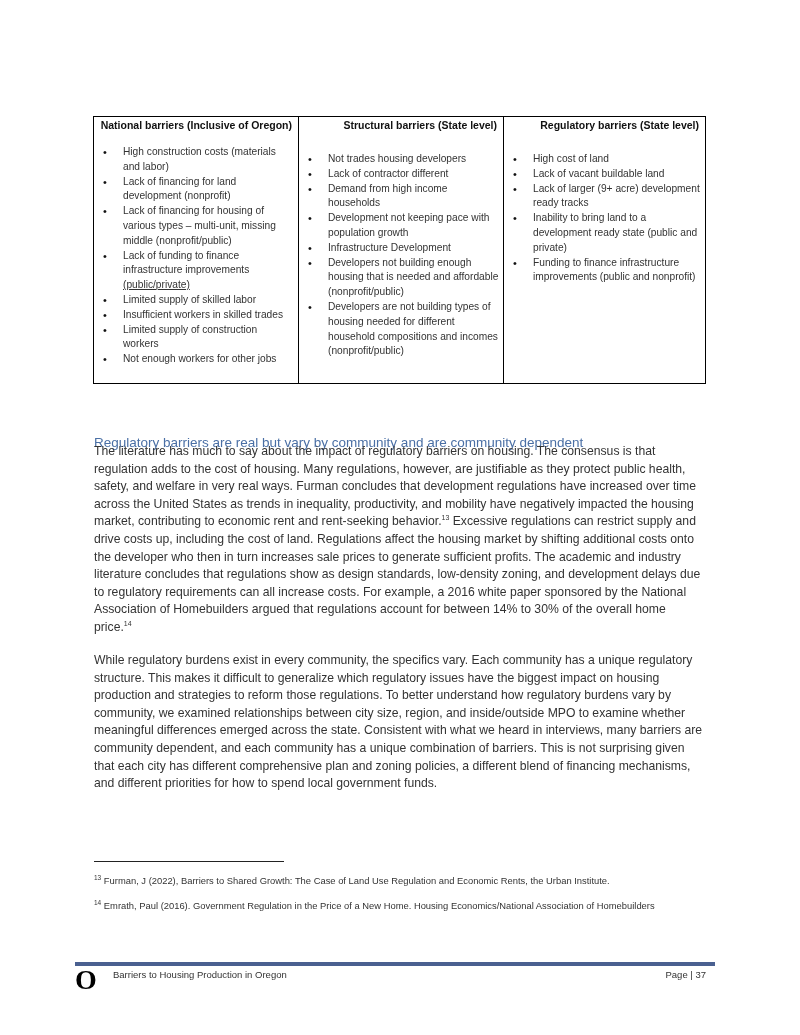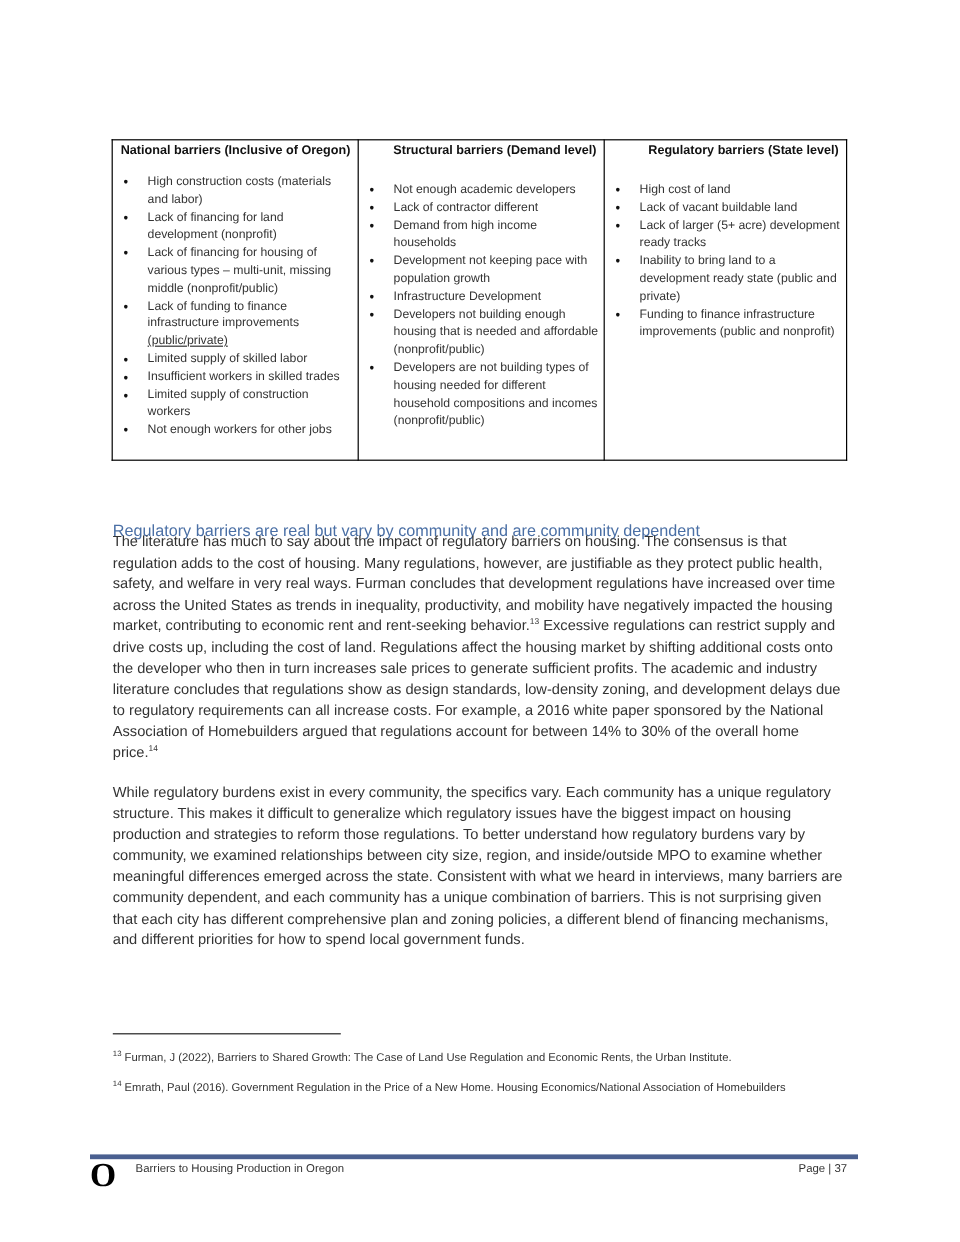--- a/index.html
+++ b/index.html
@@ -48,54 +48,54 @@
 </head>
 <body>
 
 <div class="page">
 
 
   <table class="barriers">
     <thead>
       <tr>
         <th>National barriers (Inclusive of Oregon)</th>
-        <th>Structural barriers (Demand level)</th>
+        <th>Structural barriers (State level)</th>
         <th>Regulatory barriers (State level)</th>
       </tr>
     </thead>
     <tbody>
       <tr>
         <td>
           <ul class="bullets col1">
             <li><span class="dot">•</span><span>High construction costs (materials and labor)</span></li>
             <li><span class="dot">•</span><span>Lack of financing for land development (nonprofit)</span></li>
             <li><span class="dot">•</span><span>Lack of financing for housing of various types – multi-unit, missing middle (nonprofit/public)</span></li>
             <li><span class="dot">•</span><span>Lack of funding to finance infrastructure improvements <span class="u">(public/private)</span></span></li>
             <li><span class="dot">•</span><span>Limited supply of skilled labor</span></li>
             <li><span class="dot">•</span><span>Insufficient workers in skilled trades</span></li>
             <li><span class="dot">•</span><span>Limited supply of construction workers</span></li>
             <li><span class="dot">•</span><span>Not enough workers for other jobs</span></li>
           </ul>
         </td>
         <td>
           <ul class="bullets col2">
-            <li><span class="dot">•</span><span>Not enough academic developers</span></li>
+            <li><span class="dot">•</span><span>Not trades housing developers</span></li>
             <li><span class="dot">•</span><span>Lack of contractor different</span></li>
             <li><span class="dot">•</span><span>Demand from high income households</span></li>
             <li><span class="dot">•</span><span>Development not keeping pace with population growth</span></li>
             <li><span class="dot">•</span><span>Infrastructure Development</span></li>
             <li><span class="dot">•</span><span>Developers not building enough housing that is needed and affordable (nonprofit/public)</span></li>
             <li><span class="dot">•</span><span>Developers are not building types of housing needed for different household compositions and incomes (nonprofit/public)</span></li>
           </ul>
         </td>
         <td>
           <ul class="bullets col3">
             <li><span class="dot">•</span><span>High cost of land</span></li>
             <li><span class="dot">•</span><span>Lack of vacant buildable land</span></li>
-            <li><span class="dot">•</span><span>Lack of larger (5+ acre) development ready tracks</span></li>
+            <li><span class="dot">•</span><span>Lack of larger (9+ acre) development ready tracks</span></li>
             <li><span class="dot">•</span><span>Inability to bring land to a development ready state (public and private)</span></li>
             <li><span class="dot">•</span><span>Funding to finance infrastructure improvements (public and nonprofit)</span></li>
           </ul>
         </td>
       </tr>
     </tbody>
   </table>
 
   <div class="section-heading">Regulatory barriers are real but vary by community and are community dependent</div>
 

